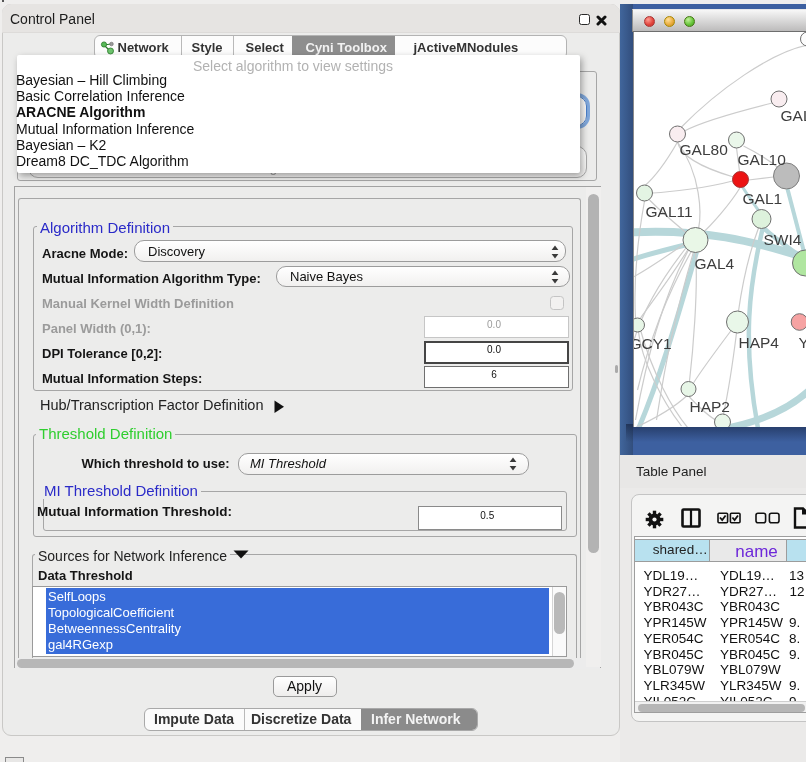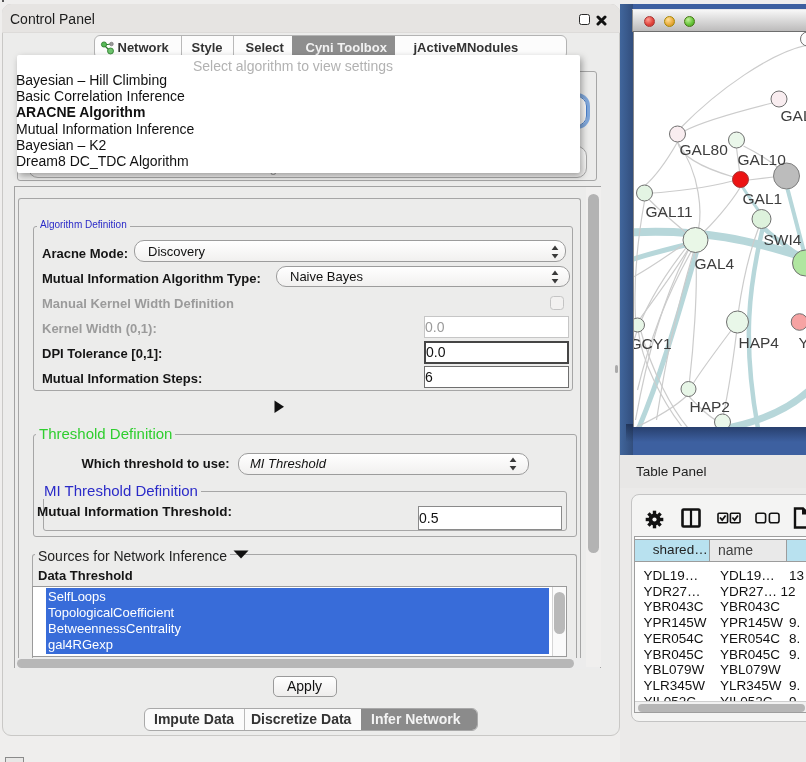--- a/index.html
+++ b/index.html
@@ -8,21 +8,21 @@
 #page { position:relative; width:806px; height:762px; }
 .abs { position:absolute; }
 .lbl { font-size:13px; color:#111; white-space:nowrap; }
 .blbl { font-size:13px; font-weight:bold; color:#151515; white-space:nowrap; }
 .gbox { position:absolute; border:1px solid #a6a6a6; border-radius:3px; }
 .gcap { position:absolute; background:#ececeb; padding:0 3px; font-size:14px; white-space:nowrap; color:#222; }
 .combo { position:absolute; background:linear-gradient(#ffffff,#f1f0ef); border:1px solid #9c9c9c;
   border-radius:10px; }
 .combo .ctext { position:absolute; left:13px; top:2px; font-size:13px; color:#111; }
 .carr { position:absolute; width:12px; }
-.field { position:absolute; background:#fff; text-align:left; font-size:14px; color:#111;
+.field { position:absolute; background:#fff; text-align:center; font-size:10px; color:#111;
   padding-right:5px; }
 </style>
 </head>
 <body>
 <div id="page">
 
 <div class="abs" style="left:620px; top:4px; width:186px; height:451px; background:#3d60a0;"></div>
 <div class="abs" style="left:620px; top:4px; width:13px; height:451px;
   background:linear-gradient(90deg,#41669c,#324e7d);"></div>
 
@@ -172,29 +172,29 @@
 <div class="abs" style="left:633.5px; top:536px; width:173px; height:177px; background:#fff;
   border:1px solid #9e9e9e; border-right:none; overflow:hidden;">
 
   <div class="abs" style="left:0; top:2px; width:75.5px; height:22.5px; background:#b8e1ef;
     border:1px solid #9c9c9c; border-left:none;"></div>
   <div class="abs" style="left:75.5px; top:2px; width:77px; height:22.5px; background:#e9e9e9;
     border:1px solid #9c9c9c; border-left:none;"></div>
   <div class="abs" style="left:152.5px; top:2px; width:21px; height:22.5px; background:#b8e1ef;
     border:1px solid #9c9c9c; border-left:none; border-right:none;"></div>
   <div class="abs" style="left:8px; top:5px; width:75.5px; text-align:center; font-size:13.5px; color:#222;">shared…</div>
-  <div class="abs" style="left:83.5px; top:5px; width:77px; text-align:left; font-size:14px; color:#404040;">name</div>
+  <div class="abs" style="left:83.5px; top:5px; width:77px; text-align:center; font-size:17px; color:#6d28d9;">name</div>
 
   <div class="abs" id="rows" style="left:0; top:28px; width:173px; font-size:13.5px; color:#111;">
         <div style="position:absolute; top:3px; left:9px;">YDL19…</div>
         <div style="position:absolute; top:3px; left:85.5px;">YDL19…</div>
         <div style="position:absolute; top:3px; left:154.5px;">13</div>
         <div style="position:absolute; top:18.7px; left:9px;">YDR27…</div>
         <div style="position:absolute; top:18.7px; left:85.5px;">YDR27…</div>
-        <div style="position:absolute; top:18.7px; left:146px;">12</div>
+        <div style="position:absolute; top:18.7px; left:155px;">12</div>
         <div style="position:absolute; top:34.4px; left:9px;">YBR043C</div>
         <div style="position:absolute; top:34.4px; left:85.5px;">YBR043C</div>
         <div style="position:absolute; top:34.4px; left:154.5px;"></div>
         <div style="position:absolute; top:50.099999999999994px; left:9px;">YPR145W</div>
         <div style="position:absolute; top:50.099999999999994px; left:85.5px;">YPR145W</div>
         <div style="position:absolute; top:50.099999999999994px; left:154.5px;">9.</div>
         <div style="position:absolute; top:65.8px; left:9px;">YER054C</div>
         <div style="position:absolute; top:65.8px; left:85.5px;">YER054C</div>
         <div style="position:absolute; top:65.8px; left:154.5px;">8.</div>
         <div style="position:absolute; top:81.5px; left:9px;">YBR045C</div>
@@ -267,21 +267,21 @@
 Mutual Information Inference<br>
 Bayesian – K2<br>
 Dream8 DC_TDC Algorithm
 </div>
 
 <div class="abs" style="left:14px; top:186px; width:587px; height:482px; border:1px solid #a2a2a2;"></div>
 
 <div class="gbox" style="left:17.5px; top:198px; width:563px; height:470px; border-bottom:none; border-radius:3px 3px 0 0;"></div>
 
 <div class="gbox" style="left:33px; top:226px; width:540px; height:165px;"></div>
-<div class="gcap" style="left:37px; top:219px; font-size:10px; color:#2a2ac8;">Algorithm Definition</div>
+<div class="gcap" style="left:37px; top:219px; font-size:15px; color:#2a2ac8;">Algorithm Definition</div>
 
 <div class="abs blbl" style="left:42px; top:245.5px;">Aracne Mode:</div>
 <div class="combo" style="left:134px; top:240px; width:432px; height:22px;">
   <div class="ctext" style="top:3px;">Discovery</div>
   <svg class="carr" style="left:414px; top:4px;" width="12" height="14" viewBox="0 0 12 14">
     <path d="M6,0.5 L9.4,5 H2.6 Z" fill="#3a3a3a"></path>
         <path d="M6,13.5 L9.4,9 H2.6 Z" fill="#3a3a3a"></path>
   </svg>
 </div>
 
@@ -291,32 +291,33 @@
   <svg class="carr" style="left:272px; top:3.5px;" width="12" height="14" viewBox="0 0 12 14">
     <path d="M6,0.5 L9.4,5 H2.6 Z" fill="#3a3a3a"></path>
         <path d="M6,13.5 L9.4,9 H2.6 Z" fill="#3a3a3a"></path>
   </svg>
 </div>
 
 <div class="abs blbl" style="left:42px; top:295.5px; color:#9b9b9b;">Manual Kernel Width Definition</div>
 <div class="abs" style="left:550px; top:296px; width:13.5px; height:13.5px; background:#f2f1f0;
   border:1px solid #c4c4c4; border-radius:3.5px;"></div>
 
-<div class="abs blbl" style="left:42px; top:320.5px; color:#9b9b9b;">Kernel Width (0,1):</div>
+<div class="abs blbl" style="left:42px; top:320.5px; color:#9b9b9b;">Panel Width (0,1):</div>
 <div class="field" style="left:424px; top:315.5px; width:145px; height:22px; border:1px solid #c6c6c6;
   color:#9b9b9b; padding-top:2px;">0.0</div>
 
-<div class="abs blbl" style="left:42px; top:345.5px;">DPI Tolerance [0,1]:</div>
+<div class="abs blbl" style="left:42px; top:345.5px;">DPI Tolerance [0,2]:</div>
 <div class="field" style="left:424px; top:341px; width:145px; height:22.5px; border:2px solid #454545;
   padding-top:1px;">0.0</div>
 
 <div class="abs blbl" style="left:42px; top:370.5px;">Mutual Information Steps:</div>
 <div class="field" style="left:424px; top:366px; width:145px; height:22px; border:1px solid #6f6f6f;
   padding-top:2px;">6</div>
 
+<div class="abs" style="left:40px; top:396.5px; font-size:14.5px; color:#222; white-space:nowrap;">Hub/Transcription Factor Definition</div>
 <svg class="abs" style="left:273px; top:400px;" width="12" height="14" viewBox="0 0 12 14">
   <path d="M1.5,0.5 L11,6.75 L1.5,13 Z" fill="#111"></path>
 </svg>
 
 <div class="gbox" style="left:33px; top:434px; width:544px; height:103px;"></div>
 <div class="gcap" style="left:36px; top:424.5px; font-size:15px; color:#2fce2f;">Threshold Definition</div>
 
 <div class="abs blbl" style="left:81.5px; top:455.5px;">Which threshold to use:</div>
 <div class="combo" style="left:238px; top:453px; width:291px; height:21.5px;">
   <div class="ctext" style="left:11px;font-style:italic;">MI Threshold</div>

